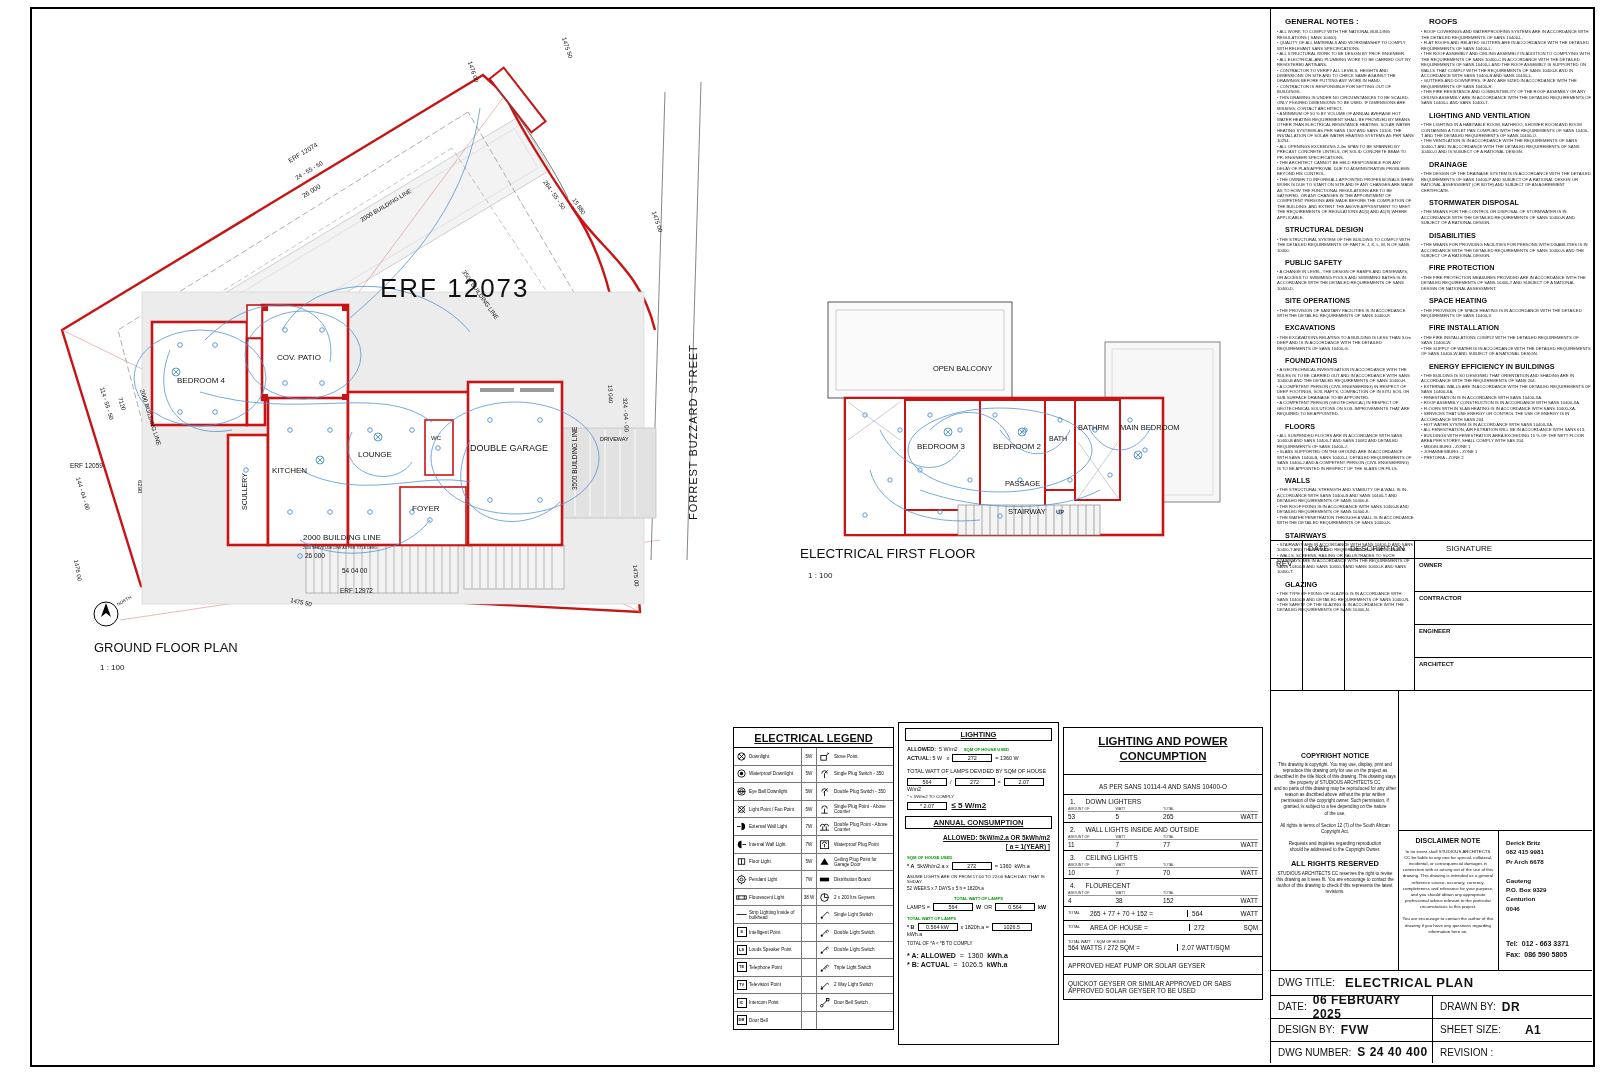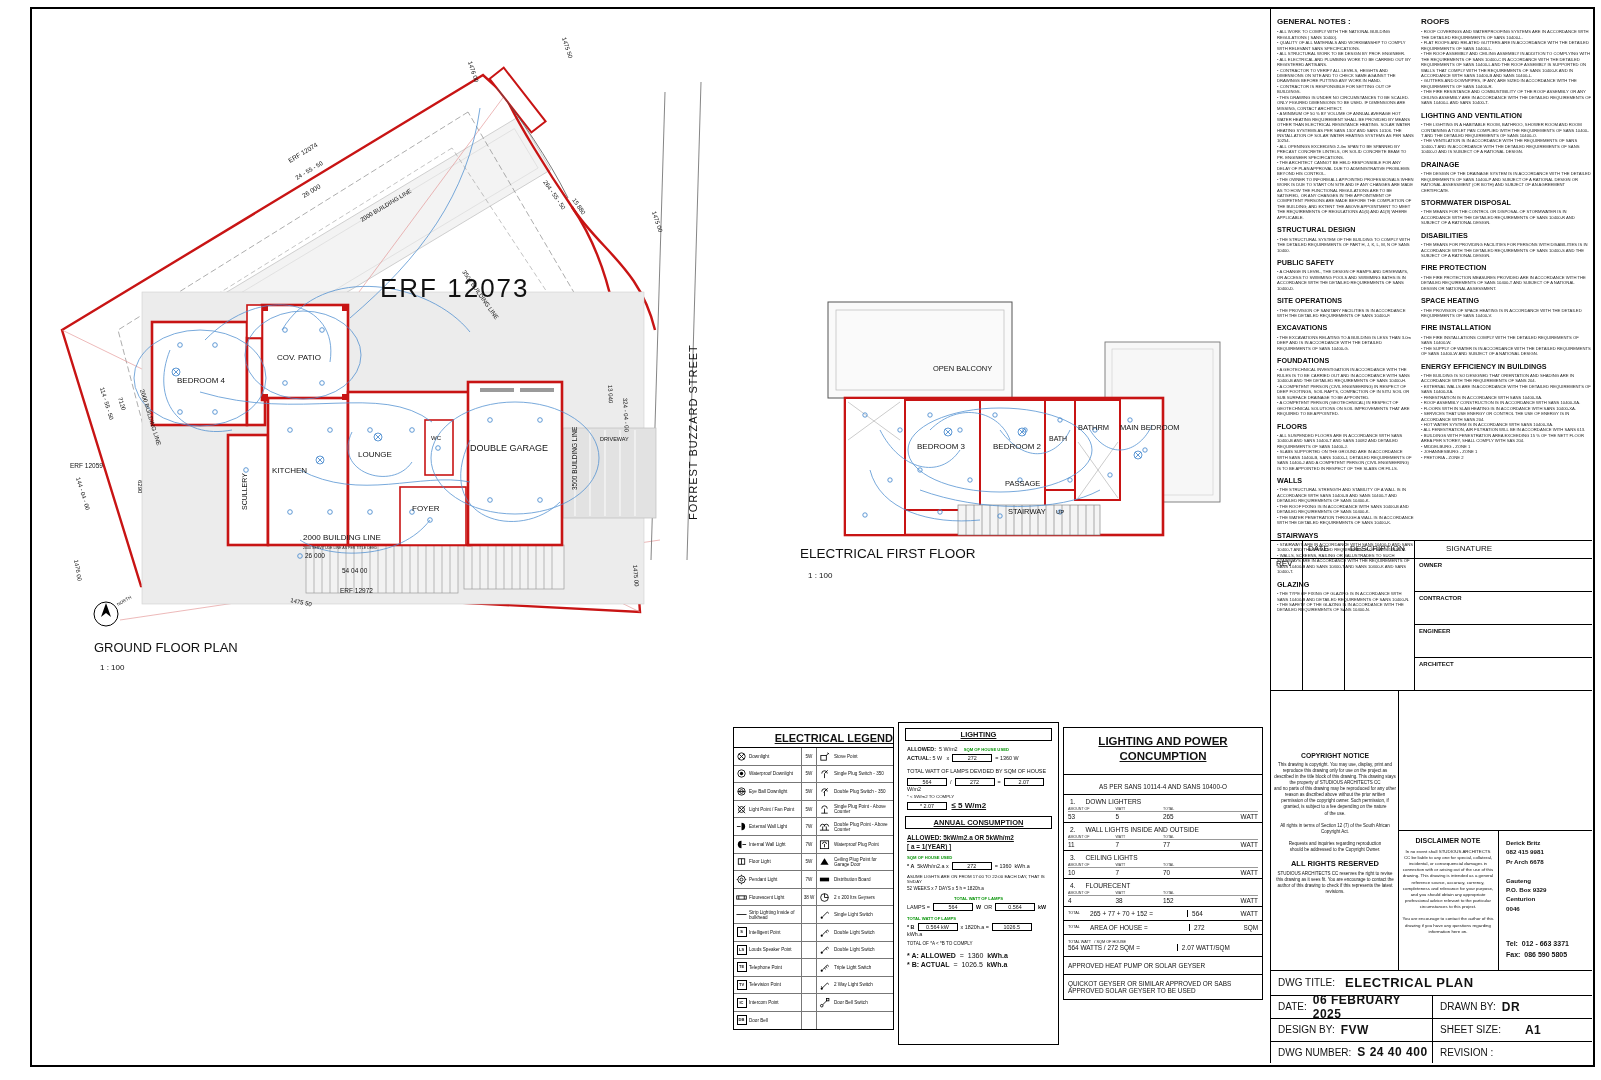--- a/index.html
+++ b/index.html
@@ -11,21 +11,21 @@
   .vline{position:absolute;background:#000;width:1px;}
 
   
   svg text{font-family:"Liberation Sans",sans-serif;fill:#111;}
   .wall{stroke:#c81414;fill:#ffffff;}
   .wire{stroke:#4f8fd0;fill:none;stroke-width:0.9;opacity:.85;}
   .lt{stroke:#4f8fd0;fill:none;stroke-width:0.9;}
 
   
   .ncol{position:absolute;font-size:4.2px;line-height:1.3;}
-  .nh{font-weight:bold;font-size:7.2px;margin:5px 0 2px 0;}
+  .nh{font-weight:bold;font-size:7.2px;margin:5px 0 2px 8px;}
   .nh.first{font-size:8px;}
   .nb{white-space:pre-line;color:#222;}
   .revhdr{position:absolute;font-size:8px;font-weight:normal;}
   .rolelab{position:absolute;font-size:6px;font-weight:bold;}
   .projbox{position:absolute;border:1.5px solid #000;padding:3px 6px;font-weight:bold;font-size:11.5px;line-height:1.35;}
   .cpy{position:absolute;text-align:center;}
   .cpy .t{font-weight:bold;font-size:6.8px;margin-bottom:3px;}
   .cpy .b{font-size:4.5px;line-height:1.35;white-space:pre-line;}
   .cpy .r{font-weight:bold;font-size:7.5px;margin:6px 0 3px 0;}
   .logo{position:absolute;}
@@ -35,40 +35,40 @@
              font-size:16px;text-align:right;padding:8px 10px 0 0;box-sizing:border-box;letter-spacing:2px;}
   .disc{position:absolute;text-align:center;font-size:4.4px;line-height:1.4;}
   .disc .t{font-weight:bold;font-size:7px;margin-bottom:3px;}
   .contact{position:absolute;font-size:6.2px;font-weight:bold;line-height:1.5;}
   .telfax{position:absolute;font-size:7px;font-weight:bold;line-height:1.6;}
   .tb{position:absolute;font-size:10px;display:flex;align-items:center;padding-left:8px;box-sizing:border-box;}
   .tb b{font-size:12px;margin-left:6px;letter-spacing:.5px;}
 
   
   .legend{position:absolute;left:733px;top:727px;width:161px;background:#fff;border:1px solid #000;box-sizing:border-box;}
-  .lg-title{font-weight:bold;font-size:11px;text-align:right;text-decoration:underline;padding:4px 0 3px 0;border-bottom:1px solid #000;}
+  .lg-title{font-weight:bold;font-size:11px;text-align:center;text-decoration:underline;padding:4px 0 3px 0;border-bottom:1px solid #000;}
   .lrow{display:flex;align-items:center;height:16.6px;border-bottom:1px solid #777;font-size:4.6px;}
   .lrow:last-child{border-bottom:none;}
   .lic{flex:0 0 15px;text-align:center;}
   .lic svg{width:11px;height:11px;vertical-align:middle;}
   .lic svg *{stroke:#000;fill:none;stroke-width:.9;}
   .lic svg .f{fill:#000;stroke:none;}
   .llab{flex:0 0 52px;line-height:1.1;}
   .lw{flex:0 0 14px;border-left:1px solid #777;border-right:1px solid #777;align-self:stretch;display:flex;align-items:center;justify-content:center;}
   .llab2{flex:1;padding-left:2px;line-height:1.1;}
   .lsq{display:inline-block;width:8px;height:8px;border:1px solid #000;font-size:4px;line-height:8px;text-align:center;font-weight:bold;}
 
   
   .calc{position:absolute;left:898px;top:722px;width:161px;height:323px;background:#fff;border:1px solid #000;box-sizing:border-box;font-size:5.4px;}
   .calc .title{font-weight:bold;font-size:10.5px;text-align:center;text-decoration:underline;padding:5px 2px;border-bottom:1px solid #000;line-height:1.25;}
   .calc .sech{font-weight:bold;font-size:7.5px;text-align:center;text-decoration:underline;border:1px solid #000;margin:5px 6px 4px 6px;padding:1px 0;}
   .calc .ln{padding:1px 8px;}
   .green{color:#089408;font-size:4.2px;font-weight:bold;}
   .vbox{display:inline-block;border:1px solid #000;min-width:34px;text-align:center;padding:0 2px;font-size:5.4px;}
-  .big{font-weight:bold;font-size:8px;text-decoration:underline;}
+  .big{font-weight:bold;font-size:8px;text-decoration:underline;text-align:right;}
 
   
   .power{position:absolute;left:1063px;top:727px;width:200px;background:#fff;border:1px solid #000;box-sizing:border-box;font-size:6.4px;}
   .pw-title{font-weight:bold;font-size:11.5px;text-align:center;text-decoration:underline;padding:6px 0 10px 0;border-bottom:1px solid #000;line-height:1.3;}
   .pw-sub{text-align:center;font-size:6.4px;padding:8px 0 4px 0;border-bottom:1px solid #000;}
   .pitem{border-bottom:1px solid #000;padding:2px 4px 0 4px;}
   .pitem .nm{display:flex;gap:10px;font-size:6.6px;padding:1px 0 2px 2px;}
   .pcols{display:flex;font-size:3.6px;color:#333;border-bottom:1px solid #999;}
   .pcols span{flex:1;}
   .pvals{display:flex;font-size:6.4px;padding:1px 0 2px 0;}

